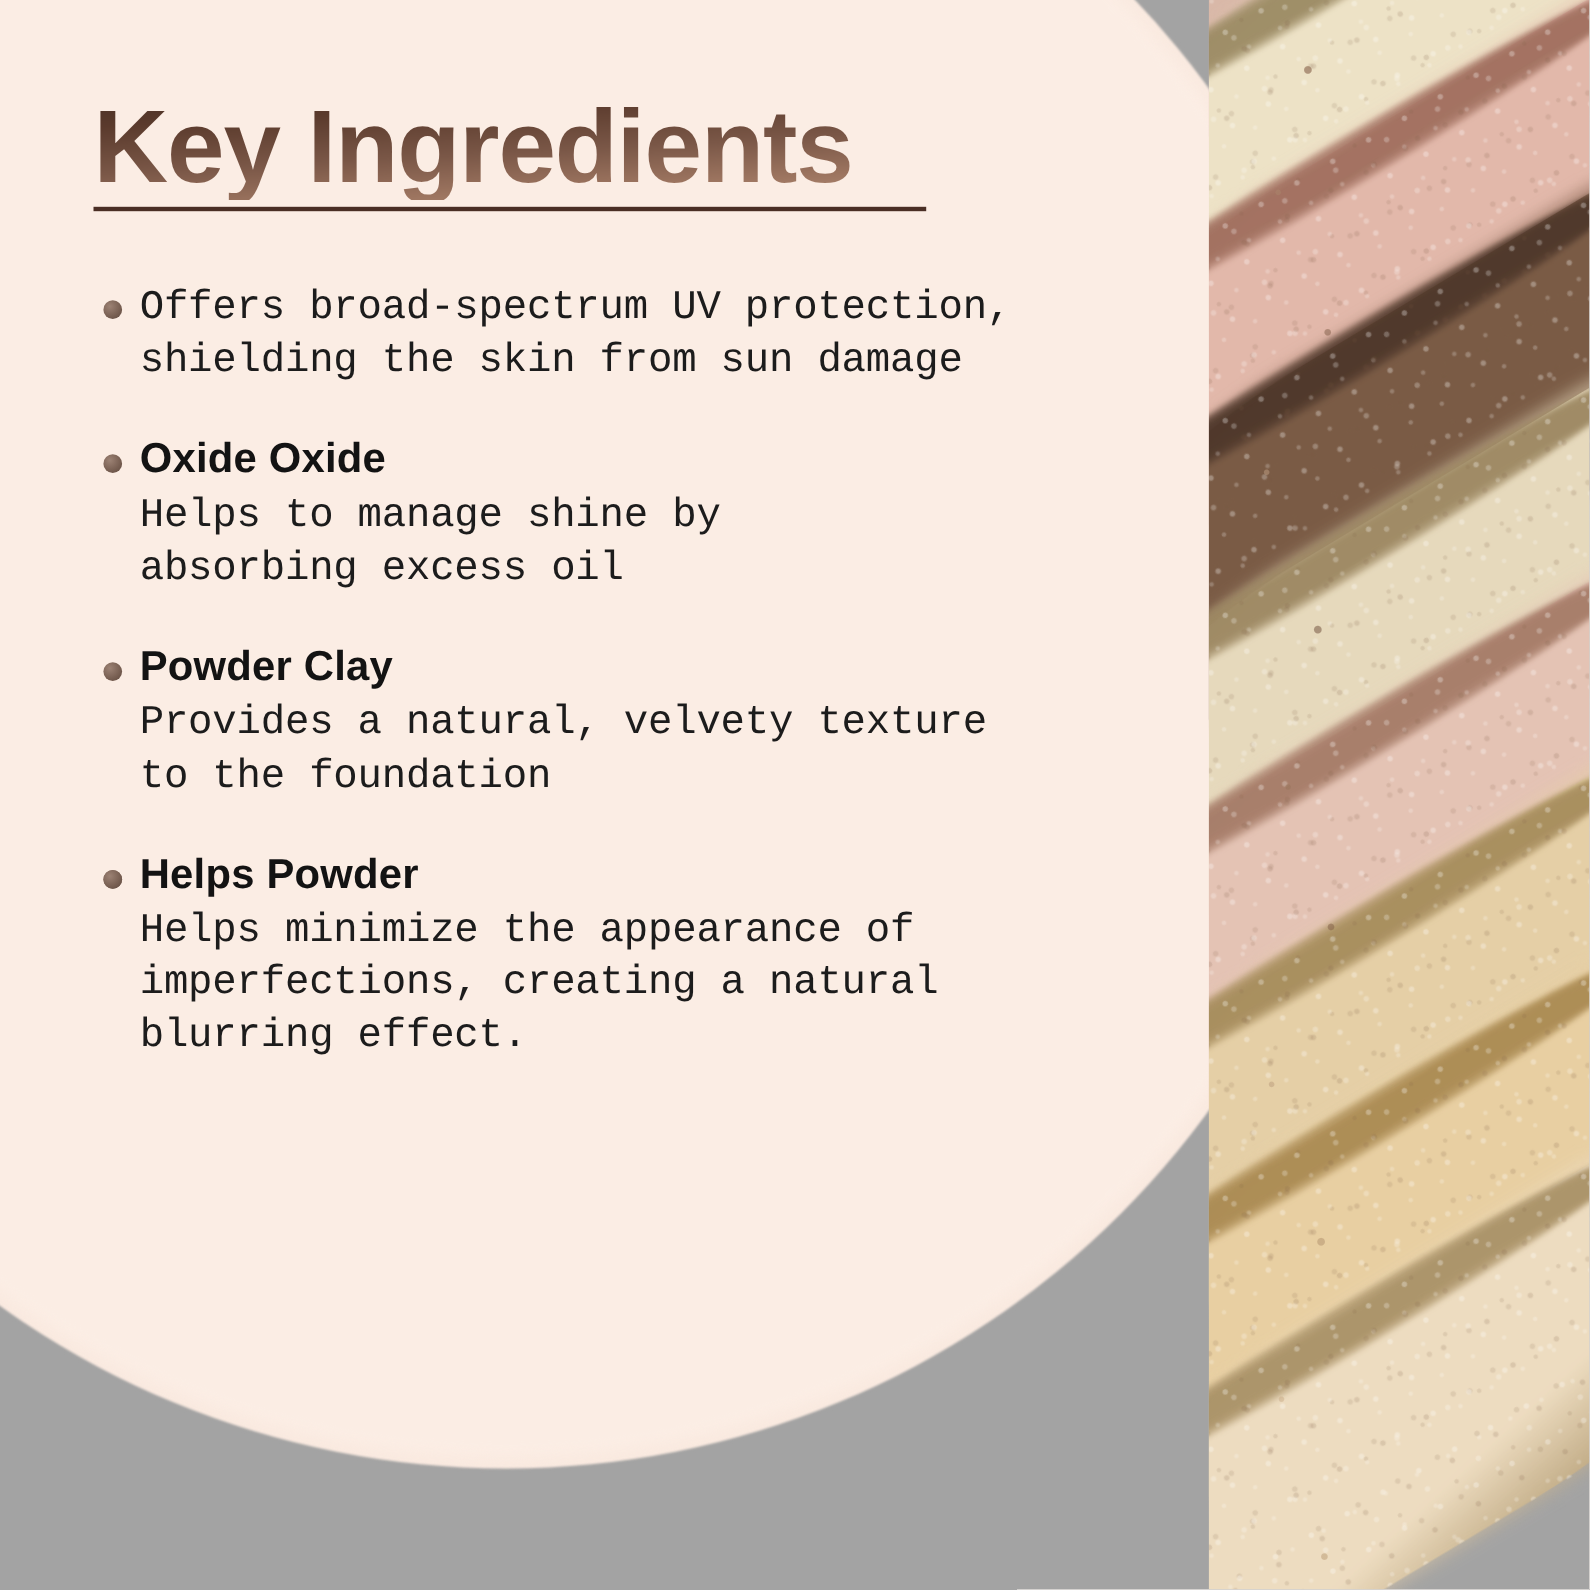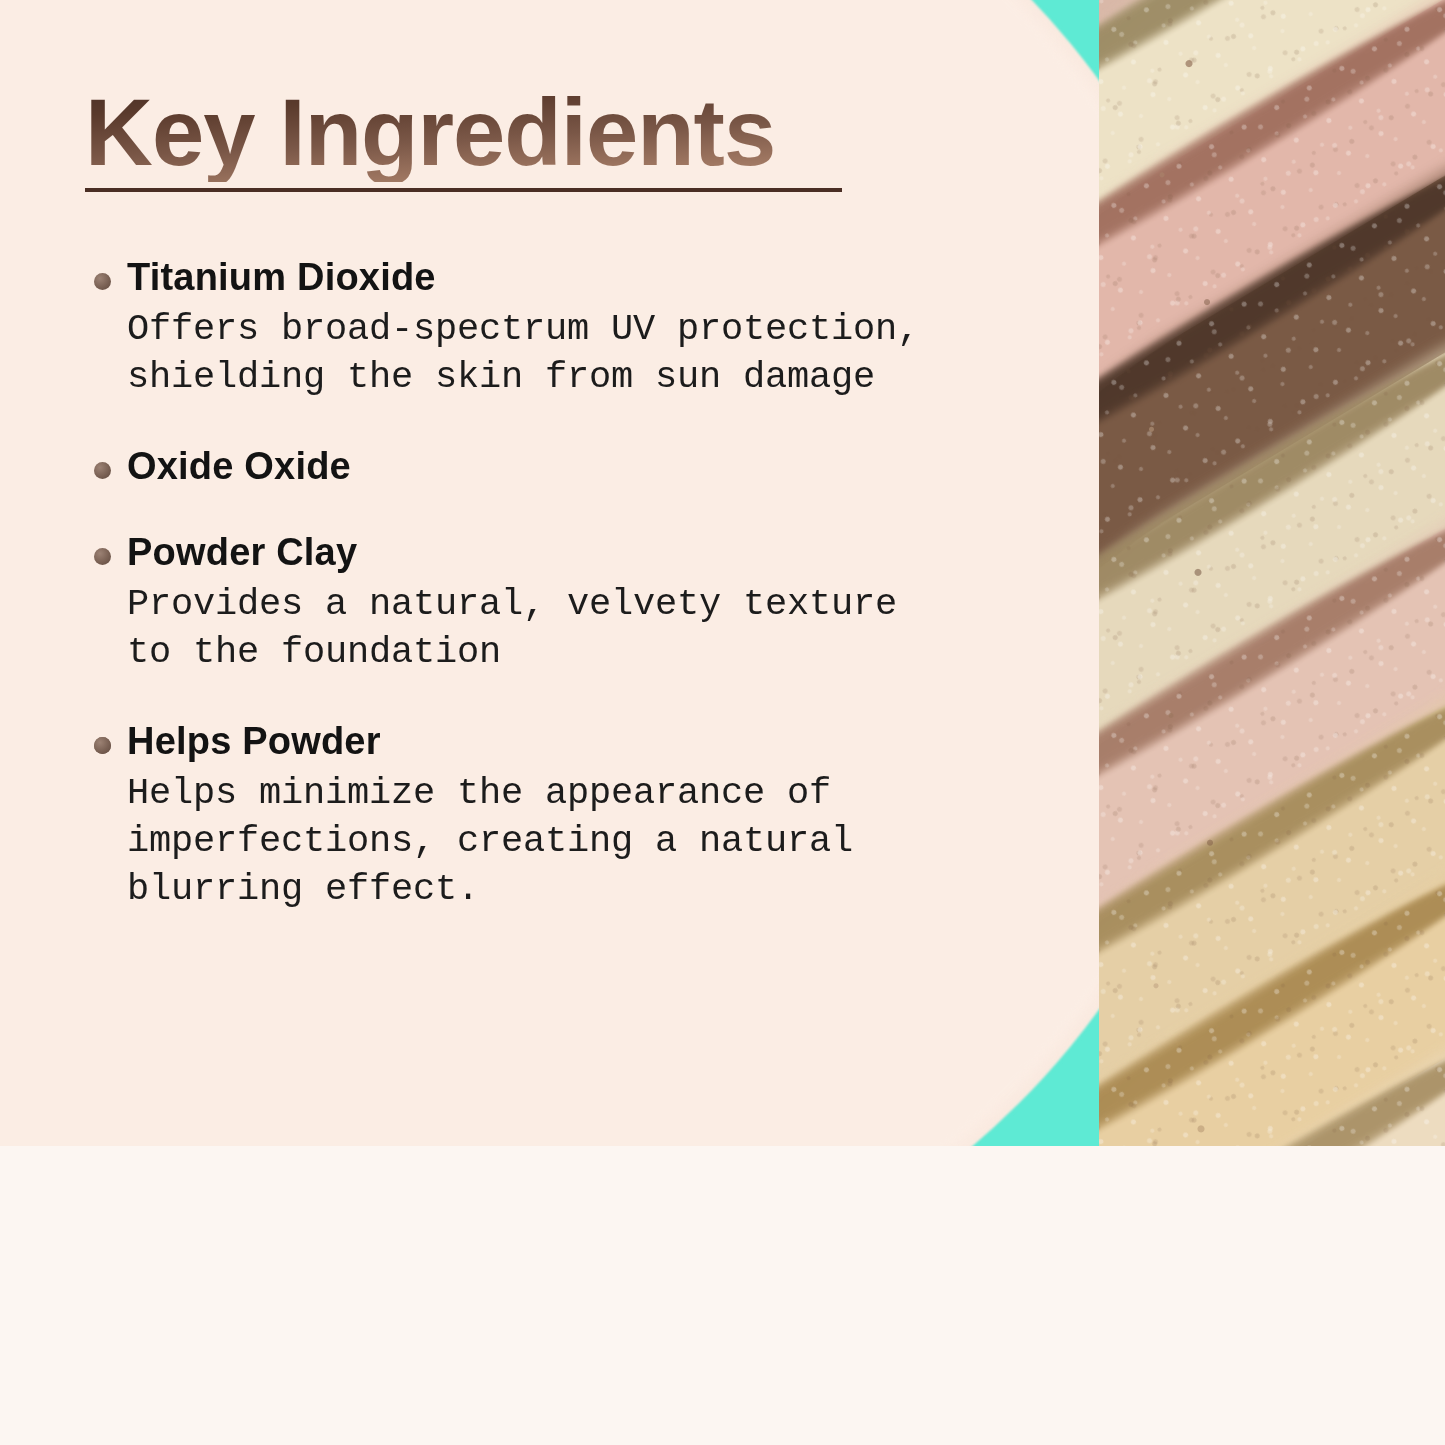--- a/index.html
+++ b/index.html
@@ -6,22 +6,22 @@
 
   html, body {
     width:1445px; height:1445px;
     overflow:hidden;
     background:#FCF6F2;
     font-family:"Liberation Sans", sans-serif;
   }
 
   #canvas {
     position:relative;
-    width:1445px; height:1146px;
-    background:#5eead4;
+    width:1445px; height:1445px;
+    background:#a3a3a3;
     overflow:hidden;
   }
 
   
   .blush-circle {
     position:absolute;
     left:-330px;
     top:-245px;
     width:1580px;
     height:1580px;
@@ -192,28 +192,29 @@
 
     <div>
       <h1 class="page-title">Key Ingredients</h1>
       <div class="title-rule"></div>
     </div>
 
     <ul class="ing-list">
 
       <li class="ing-item">
         <span class="bullet-dot"></span>
-        <div class="ing-name">Titanium Dioxide</div>
         <div class="ing-desc">Offers broad-spectrum UV protection,
 shielding the skin from sun damage</div>
       </li>
 
       <li class="ing-item">
         <span class="bullet-dot"></span>
         <div class="ing-name">Oxide Oxide</div>
+        <div class="ing-desc">Helps to manage shine by
+absorbing excess oil</div>
       </li>
 
       <li class="ing-item">
         <span class="bullet-dot"></span>
         <div class="ing-name">Powder Clay</div>
         <div class="ing-desc">Provides a natural, velvety texture
 to the foundation</div>
       </li>
 
       <li class="ing-item">

